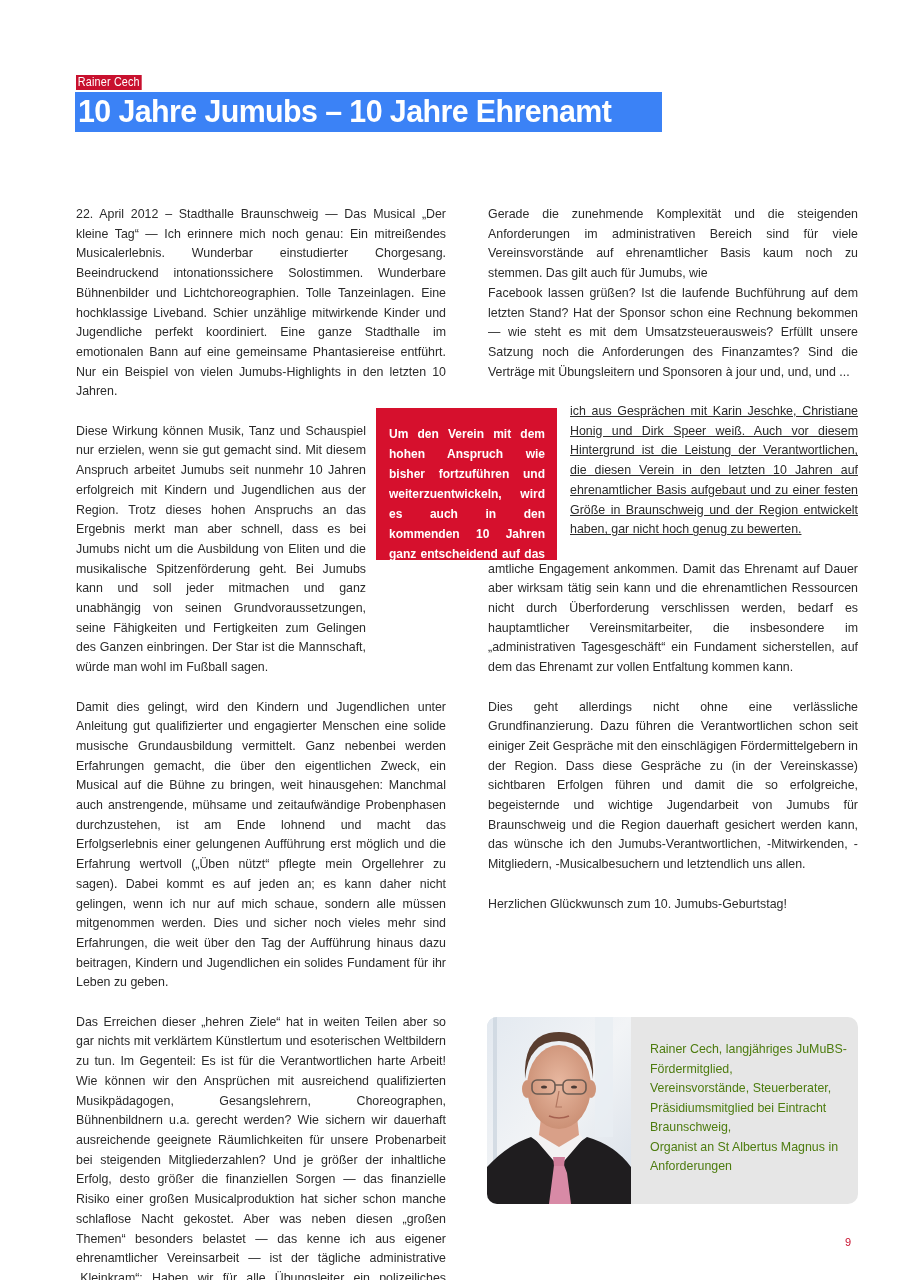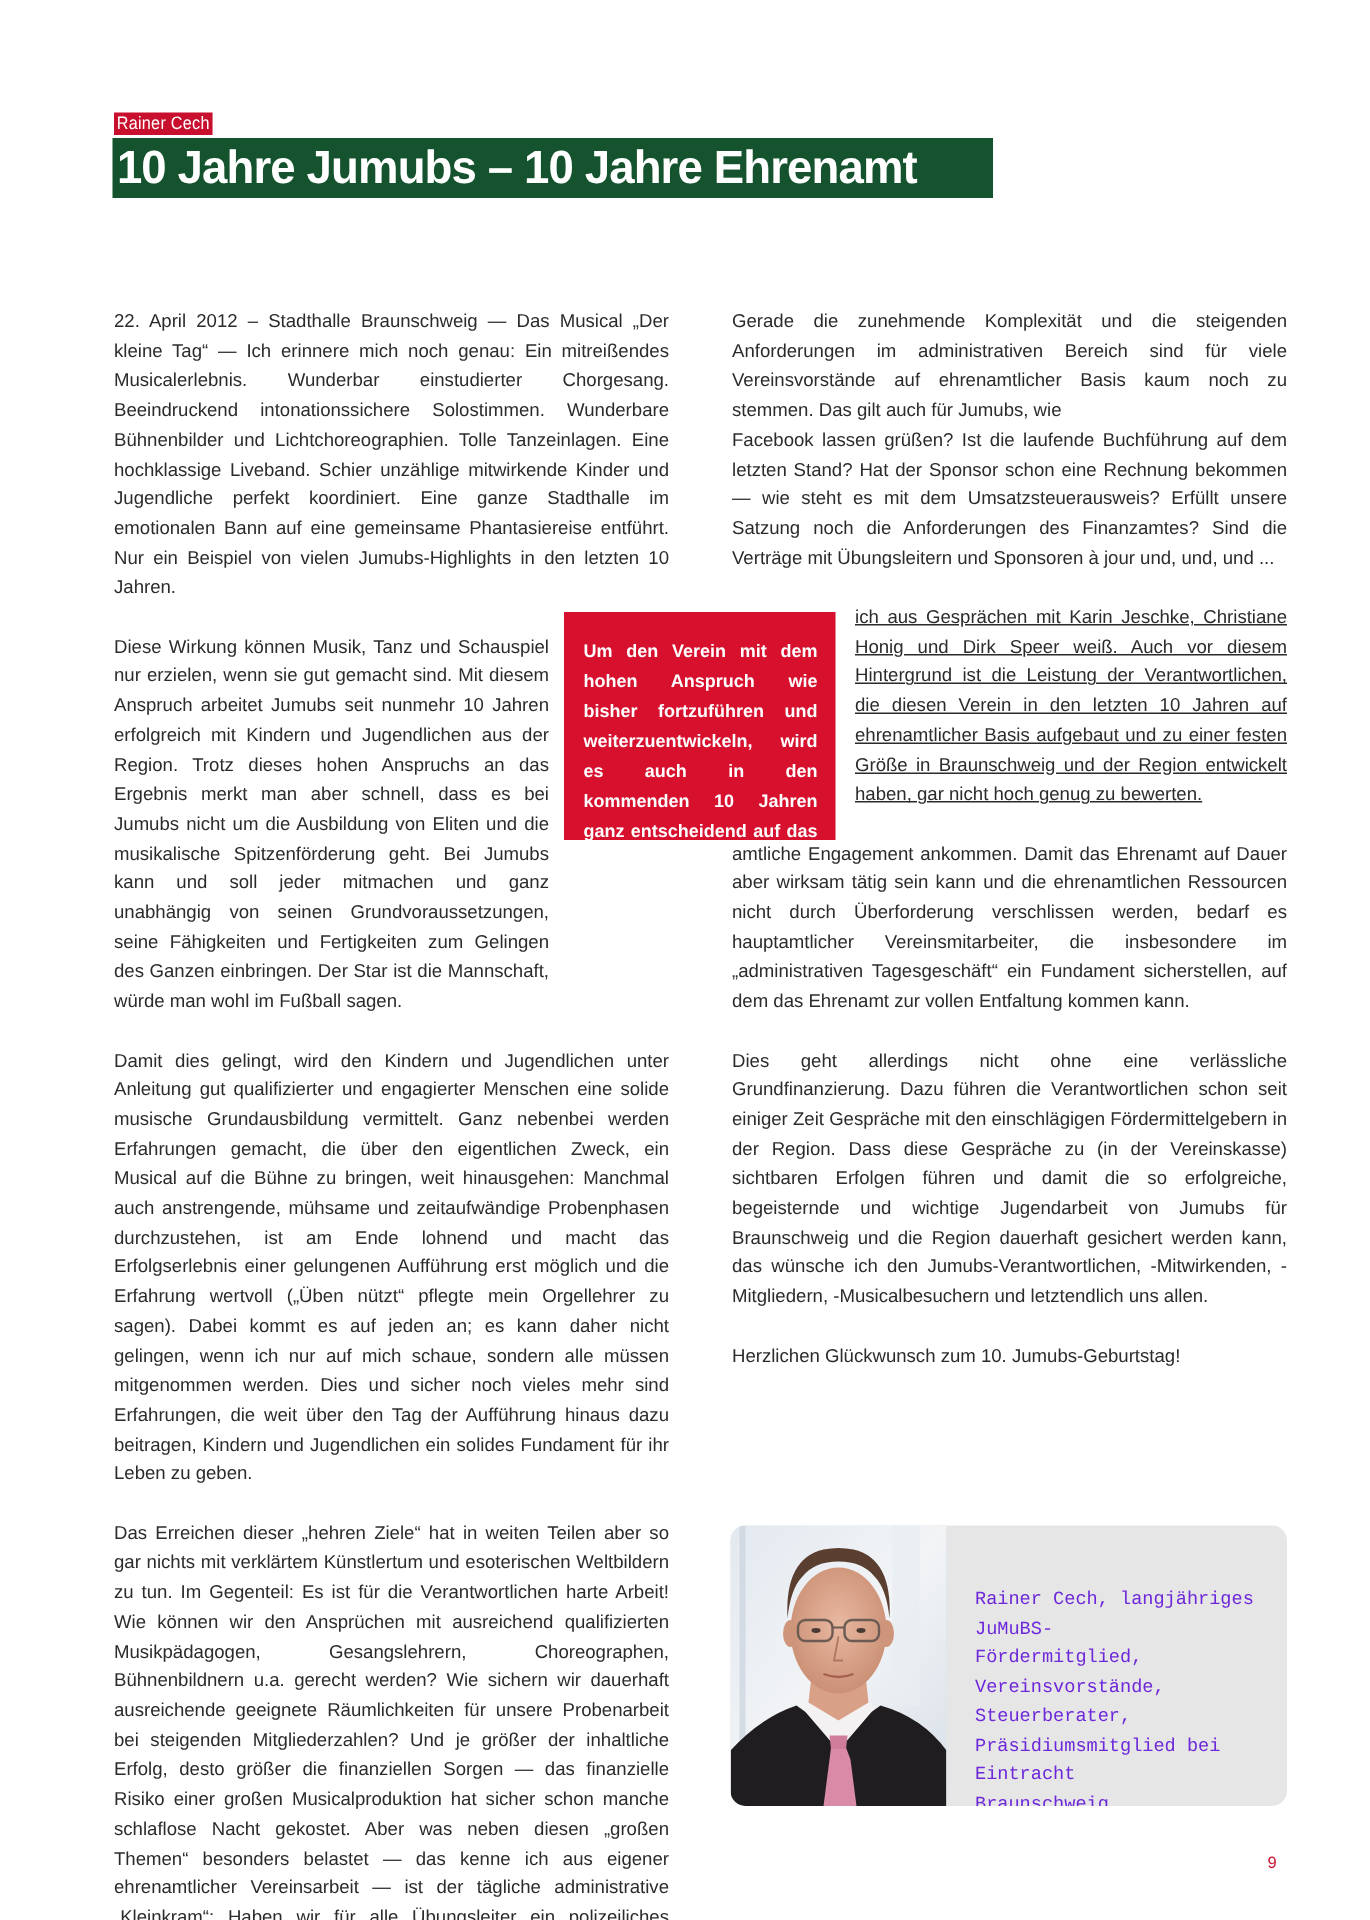--- a/index.html
+++ b/index.html
@@ -4,41 +4,41 @@
   <style>
     html, body { margin: 0; padding: 0; background: #ffffff; }
     body { width: 913px; height: 1280px; position: relative; overflow: hidden;
            font-family: "Liberation Sans Narrow", "Liberation Sans", "DejaVu Sans Condensed", sans-serif; color: #2a2a2a; }
     .page { position: absolute; left: 0; top: 0; width: 913px; height: 1280px; border-radius: 11px; }
 
     .author-tag { position: absolute; left: 76px; top: 75px; height: 15px; line-height: 15px;
       background: #c8102e; color: #fff; font-size: 12px; padding: 0 2px; letter-spacing: 0.2px;
       transform: scaleX(0.9); transform-origin: left center; white-space: nowrap; }
     .title-bar { position: absolute; left: 75px; top: 92px; width: 587px; height: 40px;
-      background: #14532d; overflow: hidden; }
+      background: #3b82f6; overflow: hidden; }
     .title-bar span { display: block; color: #fff; font-family: "Liberation Sans", "DejaVu Sans", sans-serif;
       font-weight: bold; font-size: 31px; line-height: 40px; padding-left: 3px; letter-spacing: -0.6px;
       white-space: nowrap; transform: scaleX(0.98); transform-origin: left center; }
 
     .col { position: absolute; font-size: 12.4px; line-height: 19.7px; text-align: justify; color: #2b2b2b; }
     .col p { margin: 0 0 19.7px 0; }
     .col-left { left: 76px; top: 205px; width: 370px; }
     .col-left p.narrow { width: 290px; }
     .col-right { left: 488px; top: 205px; width: 370px; }
     .col-right p.indent { padding-left: 82px; text-decoration: underline; }
 
     .quote-box { position: absolute; left: 376px; top: 408px; width: 181px; height: 152px;
       background: #d6102d; color: #fff; box-sizing: border-box; padding: 16px 12px 12px 13px;
       font-weight: bold; font-size: 12px; line-height: 20px; text-align: justify; }
 
     .bio-box { position: absolute; left: 487px; top: 1017px; width: 371px; height: 187px;
       background: #e6e6e6; border-radius: 10px; overflow: hidden; }
     .bio-photo { position: absolute; left: 0; top: 0; width: 144px; height: 187px; overflow: hidden;
       background: linear-gradient(100deg, #dfe6ee 0%, #eef2f6 40%, #d9e1ea 100%); }
-    .bio-text { position: absolute; left: 163px; top: 40px; width: 200px; font-size: 12.4px; line-height: 19.5px; color: #6d28d9; font-family: Liberation Mono, monospace; }
+    .bio-text { position: absolute; left: 163px; top: 23px; width: 200px; font-size: 12.4px; line-height: 19.5px; color: #4d7c0f; }
     .bio-text span { display: block; }
 
     .page-number { position: absolute; left: 845px; top: 1236px; font-size: 11px; color: #c8102e; }
   </style>
 </head>
 <body>
 
 <div class="page">
 
   <div class="author-tag">Rainer Cech</div>

